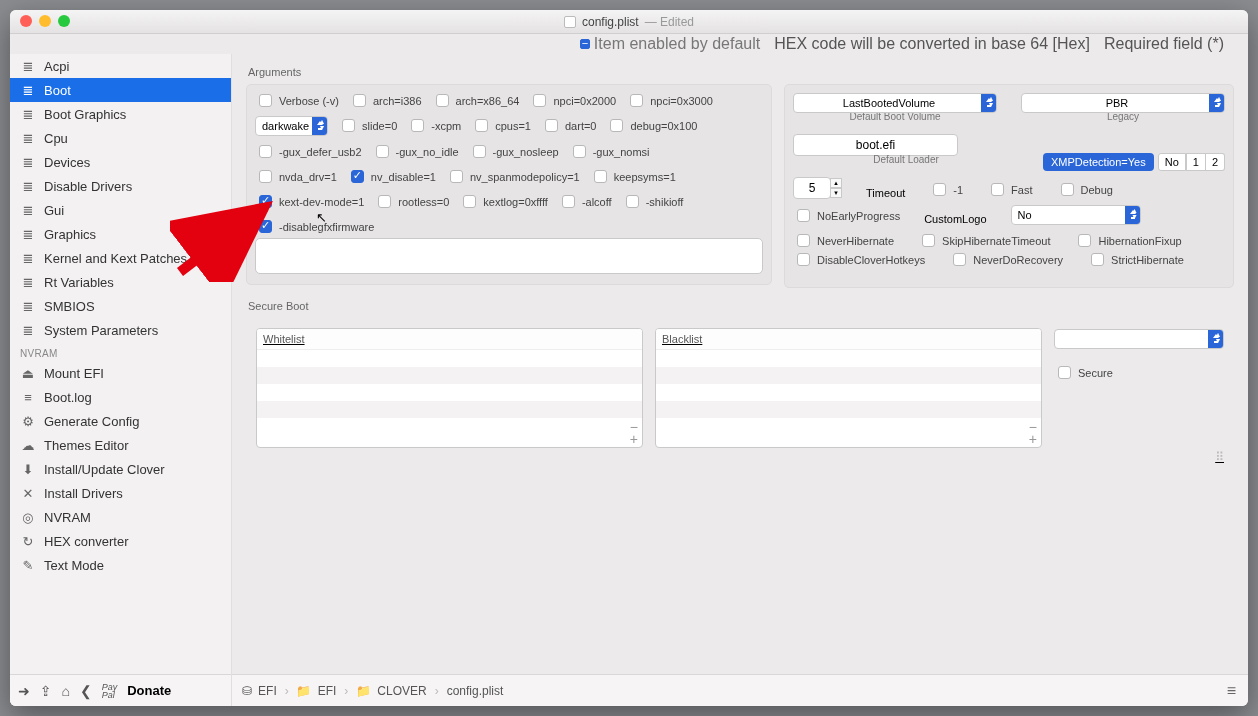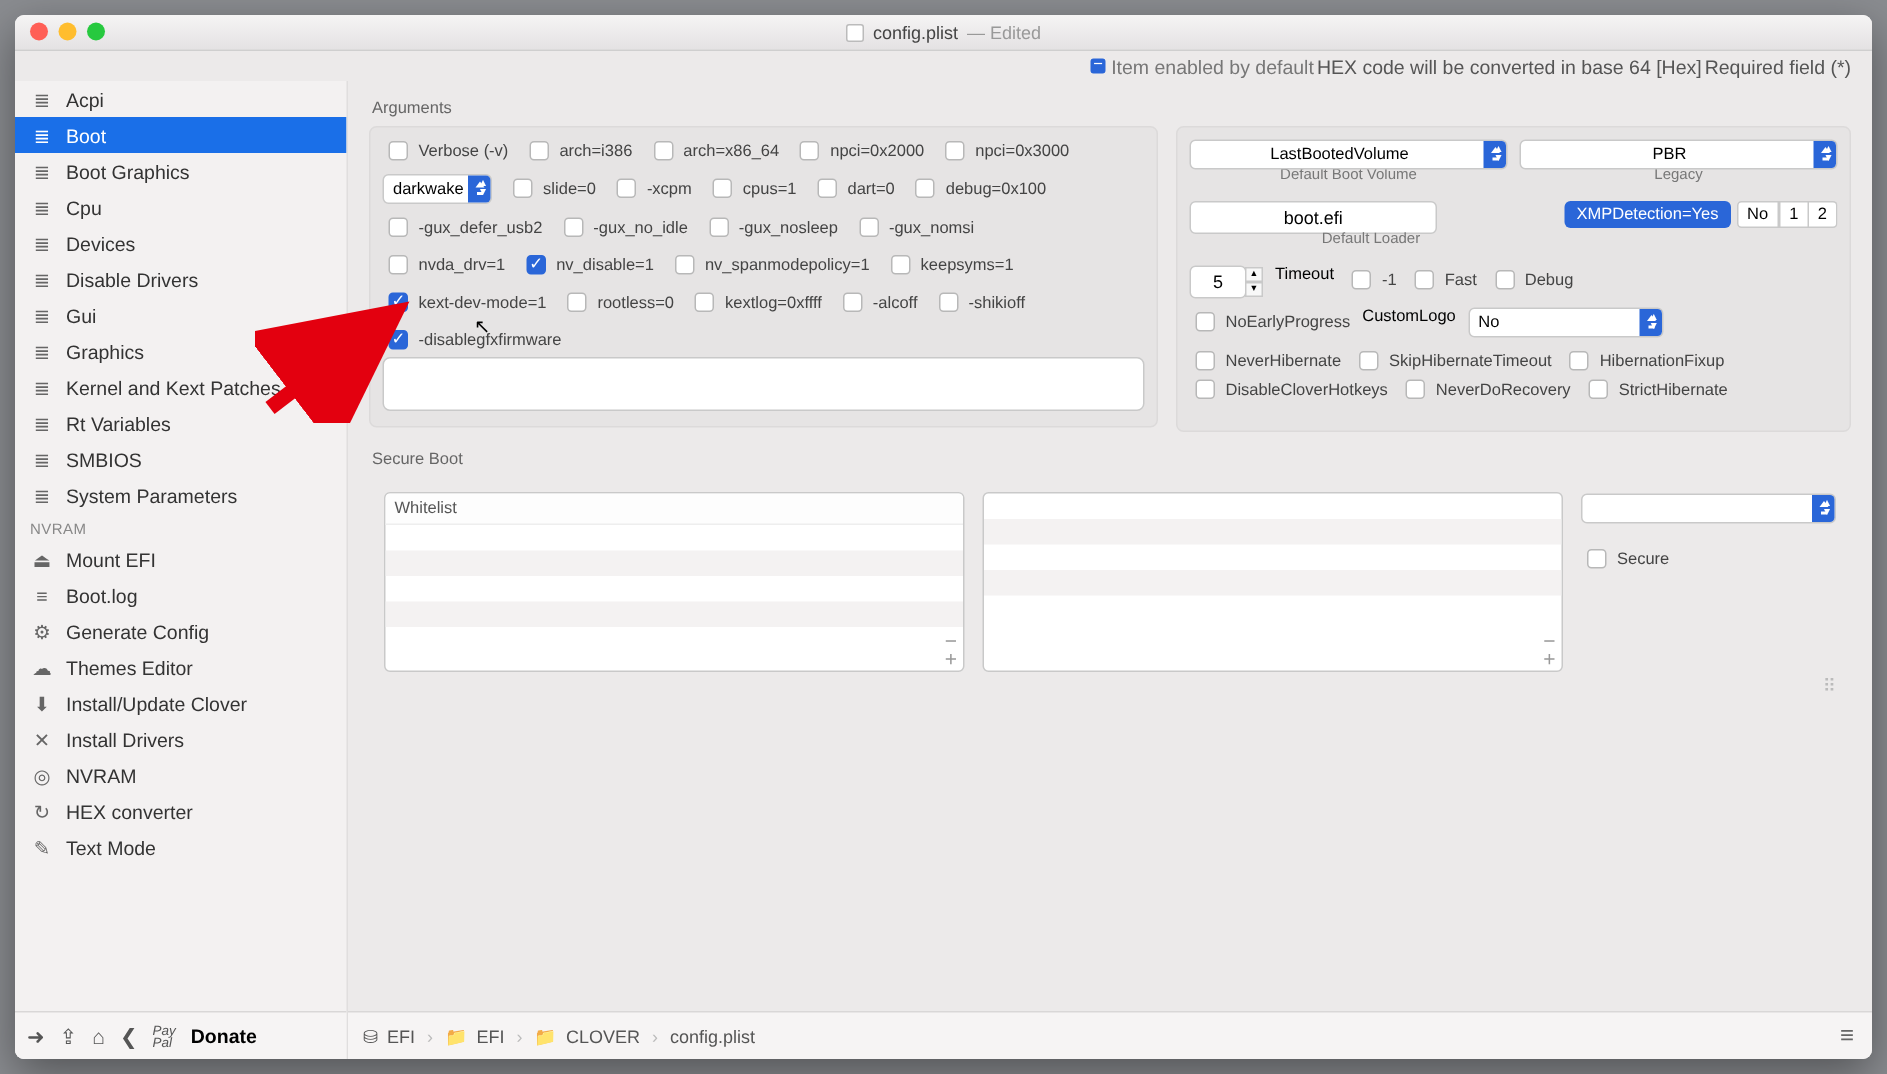--- a/index.html
+++ b/index.html
@@ -11,21 +11,21 @@
   }
   
   .titlebar { height: 24px; background: linear-gradient(#f5f4f4,#e4e2e3); display: flex; align-items: center; position: relative; border-bottom: 1px solid #cfcfcf;}
   .traffic { position:absolute; left:10px; top:5px; display:flex; gap:7px;}
   .traffic span { width:12px; height:12px; border-radius:50%; display:inline-block;}
   .tl-r{background:#ff5f56;} .tl-y{background:#ffbd2e;} .tl-g{background:#27c93f;}
   .titlebar .title { margin: 0 auto; font-size:12px; color:#444; display:flex; align-items:center; gap:6px;}
   .titlebar .title .doc-icon{width:12px;height:12px;background:#fff;border:1px solid #bbb;border-radius:2px;}
   .titlebar .title .edited{color:#999;}
   
-  .infobar { height:20px; font-size:13px; color:#555; display:flex; justify-content:flex-end; align-items:center; padding:0 14px; gap:2px;}
+  .infobar { height:20px; font-size:16px; color:#555; display:flex; justify-content:flex-end; align-items:center; padding:0 24px; gap:14px;}
   .infobar .ieb{display:flex;align-items:center;gap:4px;color:#777;}
   .infobar .ieb-sq{width:10px;height:10px;border:1px solid #2a66d8;background:#2a66d8;border-radius:2px;position:relative;}
   .infobar .ieb-sq::after{content:"−";color:#fff;position:absolute;top:-3px;left:1px;font-size:11px;}
   
   .body { flex:1; display:flex; min-height:0;}
   
   .sidebar { width:222px; background:#f3f1f1; border-right:1px solid #e0dede; display:flex; flex-direction:column;}
   .sb-scroll{flex:1; overflow:auto;}
   .sb-head { font-size:10px; color:#888; padding:6px 10px 2px 10px; letter-spacing:.3px;}
   .sb-item { display:flex; align-items:center; gap:8px; padding:4px 10px; height:24px; font-size:13px; color:#333; cursor:default;}
@@ -56,21 +56,21 @@
   input[type=checkbox]:checked::after{content:"✓";color:#fff;font-size:11px;position:absolute;top:-2px;left:1px;}
   
   .dropdown{height:20px;background:#fff;border:1px solid #c9c9c9;border-radius:4px;display:inline-flex;align-items:center;padding:0 18px 0 6px;font-size:11px;position:relative;min-width:60px;}
   .dropdown::after{content:"";position:absolute;right:0;top:0;width:15px;height:100%;background:#2a66d8;border-top-right-radius:3px;border-bottom-right-radius:3px;}
   .dropdown::before{content:"";position:absolute;right:4px;top:4px;width:0;height:0;border-left:3px solid transparent;border-right:3px solid transparent;border-bottom:4px solid #fff;z-index:2;box-shadow:0 6px 0 -1px #fff;}
   .dd-arrows{position:absolute;right:3px;top:2px;color:#fff;font-size:8px;line-height:6px;z-index:3;}
   .cf-label{font-size:11px;color:#666;text-align:right;margin-top:6px;}
   .cf-input{width:100%;height:36px;background:#fff;border:1px solid #c9c9c9;border-radius:5px;margin-top:2px;}
   
   .rpanel .box{background:#e6e4e4;border:1px solid #dcdada;border-radius:5px;padding:8px 8px 12px 8px;}
-  .rrow{display:flex;gap:8px;align-items:flex-start;margin-bottom:6px;}
+  .rrow{display:flex;gap:24px;align-items:flex-end;margin-bottom:6px;}
   .textin{height:22px;background:#fff;border:1px solid #c9c9c9;border-radius:4px;text-align:center;font-size:12px;padding:2px 4px;flex:1;}
   .small{width:38px;flex:none;text-align:center;}
   .stepper{display:inline-flex;align-items:center;}
   .stepper .btns{display:flex;flex-direction:column;margin-left:-1px;}
   .stepper .btns span{width:12px;height:10px;border:1px solid #c9c9c9;background:#f8f8f8;font-size:7px;line-height:8px;text-align:center;}
   .lbl-under{font-size:10px;color:#777;text-align:center;margin-top:-2px;margin-bottom:6px;}
   .pill{background:#2a66d8;color:#fff;border-radius:4px;padding:3px 8px;font-size:11px;}
   .seg{display:inline-flex;}
   .seg span{border:1px solid #c9c9c9;background:#fff;padding:2px 6px;font-size:11px;}
   .seg span:first-child{border-radius:3px 0 0 3px;}
@@ -432,37 +432,38 @@
                     <input type="checkbox" style="">
                     <span>StrictHibernate</span>
                   </label>
               </div>
             </div>
           </div>
         </div>
 
         <div class="sboot">
           <h4>Secure Boot</h4>
-          <div class="box" style="padding:10px;">
+          <div class="box" style="padding:10px;text-decoration:underline;">
             <div class="lists">
               <div class="listbox">
                 <div class="hdr">Whitelist</div>
                 <div class="rows">
                     <div></div>
                     <div></div>
                     <div></div>
                     <div></div>
                     <div></div>
                   </div>
                 <div class="lb-btns">
                     <span>−</span>
                     <span>+</span>
                   </div>
               </div>
               <div class="listbox">
+                <div class="hdr">Blacklist</div>
                 <div class="rows">
                     <div></div>
                     <div></div>
                     <div></div>
                     <div></div>
                     <div></div>
                   </div>
                 <div class="lb-btns">
                     <span>−</span>
                     <span>+</span>

